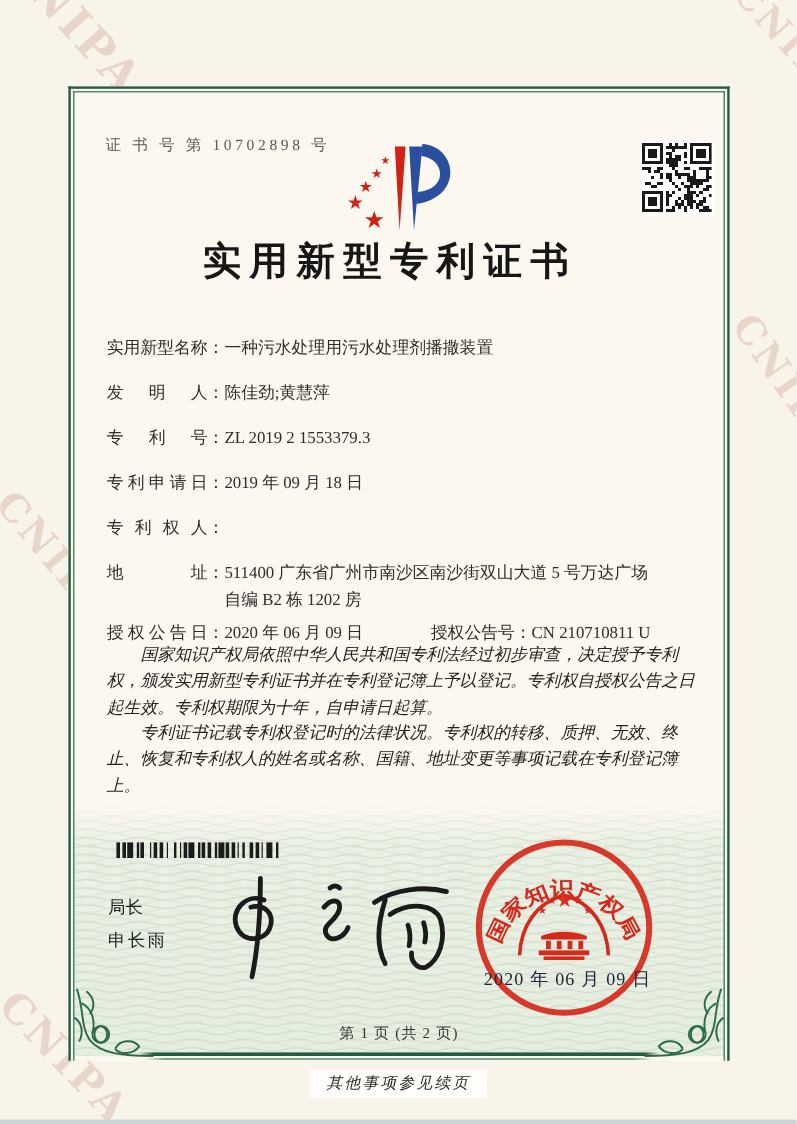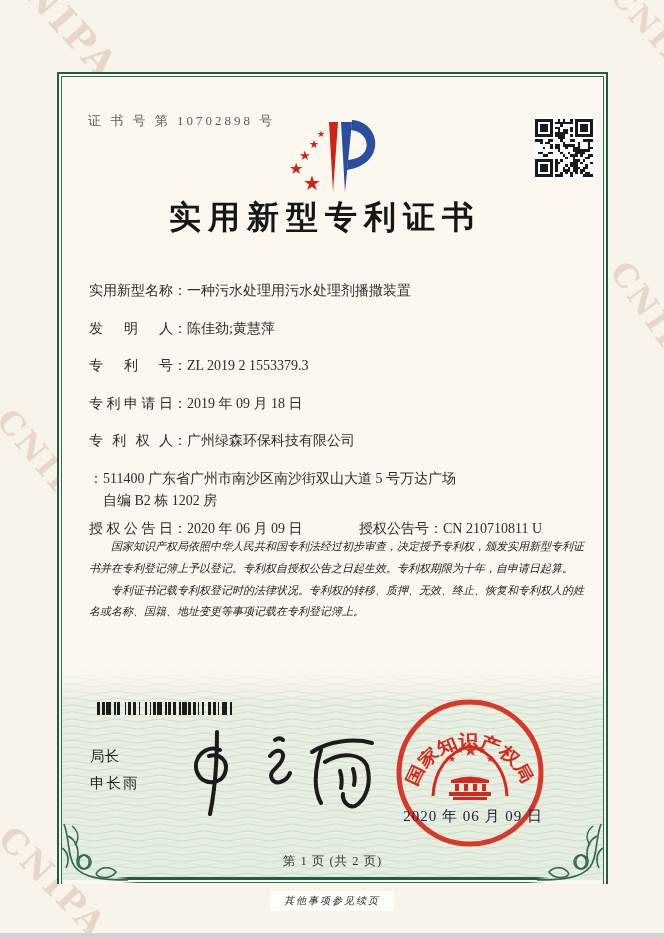--- a/index.html
+++ b/index.html
@@ -30,21 +30,21 @@
 
   
   .fields{position:absolute;left:30px;top:206px;width:497px;font-size:14px;color:#2d2d2d;}
   .frow{display:flex;margin-bottom:15.5px;line-height:22px;}
   .lab{display:inline-block;width:84px;text-align:justify;text-align-last:justify;flex:0 0 84px;}
   .colon{flex:0 0 auto;}
   .val{flex:1 1 auto;}
   .frow.addr{margin-top:4px;margin-bottom:6px;}
 
   
-  .paras{position:absolute;left:30px;top:462px;width:499px;font-size:11px;line-height:21.8px;
+  .paras{position:absolute;left:30px;top:462px;width:499px;font-size:14px;line-height:21.8px;
          color:#222;font-style:italic;}
   .paras p{margin:0;text-indent:2em;}
 
   
   .band{position:absolute;left:2px;right:2px;top:594px;height:212px;
         background:linear-gradient(#f6f4ea 0%,#ebf0e4 18%,#e6eee0 100%);z-index:0;}
   .band svg{position:absolute;inset:0;width:100%;height:100%;}
   .band .fade{position:absolute;left:0;right:0;top:0;height:34px;
         background:linear-gradient(#fcf8ef,rgba(252,248,239,0));}
 
@@ -67,21 +67,21 @@
 
   .bottom-rule{position:absolute;left:56px;right:56px;bottom:4px;height:3px;z-index:2;
         background:linear-gradient(90deg,rgba(33,94,65,0),#215e41 3%,#215e41 97%,rgba(33,94,65,0));}
   .bottom-rule2{position:absolute;left:62px;right:62px;bottom:1.5px;height:1px;z-index:2;
         background:linear-gradient(90deg,rgba(33,94,65,0),#2b6a4c 4%,#2b6a4c 96%,rgba(33,94,65,0));}
 
   .page-num{position:absolute;left:0;right:0;top:779px;text-align:center;
             font-size:12.5px;color:#333;letter-spacing:1px;z-index:2;}
 
   .note-wrap{position:absolute;left:0;right:0;top:891px;display:flex;justify-content:center;}
-  .note{background:#fefdf9;padding:3px 14px;font-size:10px;color:#2b2b2b;
+  .note{background:#fefdf9;padding:3px 14px;font-size:13px;color:#2b2b2b;
         font-style:italic;letter-spacing:2px;}
 
   .bottom-edge{position:absolute;left:0;right:0;bottom:0;height:4px;background:#ccd3d4;}
 </style>
 </head>
 <body>
 
 <div class="page">
 
   <div class="wm" style="left:-16px;top:-6px;font-size:38px;transform:rotate(48deg);">CNIPA</div>
@@ -310,23 +310,23 @@
         <span class="val">ZL 2019 2 1553379.3</span>
       </div>
       <div class="frow">
         <span class="lab">专利申请日</span>
           <span class="colon">：</span>
         <span class="val">2019 年 09 月 18 日</span>
       </div>
       <div class="frow">
         <span class="lab">专利权人</span>
           <span class="colon">：</span>
-        <span class="val">广州绿森环保科技有限公司</span>
       </div>
       <div class="frow addr">
+        <span class="lab">地址</span>
           <span class="colon">：</span>
         <span class="val">
           <span>511400 广东省广州市南沙区南沙街双山大道 5 号万达广场</span><br>
           <span>自编 B2 栋 1202 房</span>
         </span>
       </div>
       <div class="frow">
         <span class="lab">授权公告日</span>
           <span class="colon">：</span>
         <span class="val" style="flex:0 0 160px;">2020 年 06 月 09 日</span>

